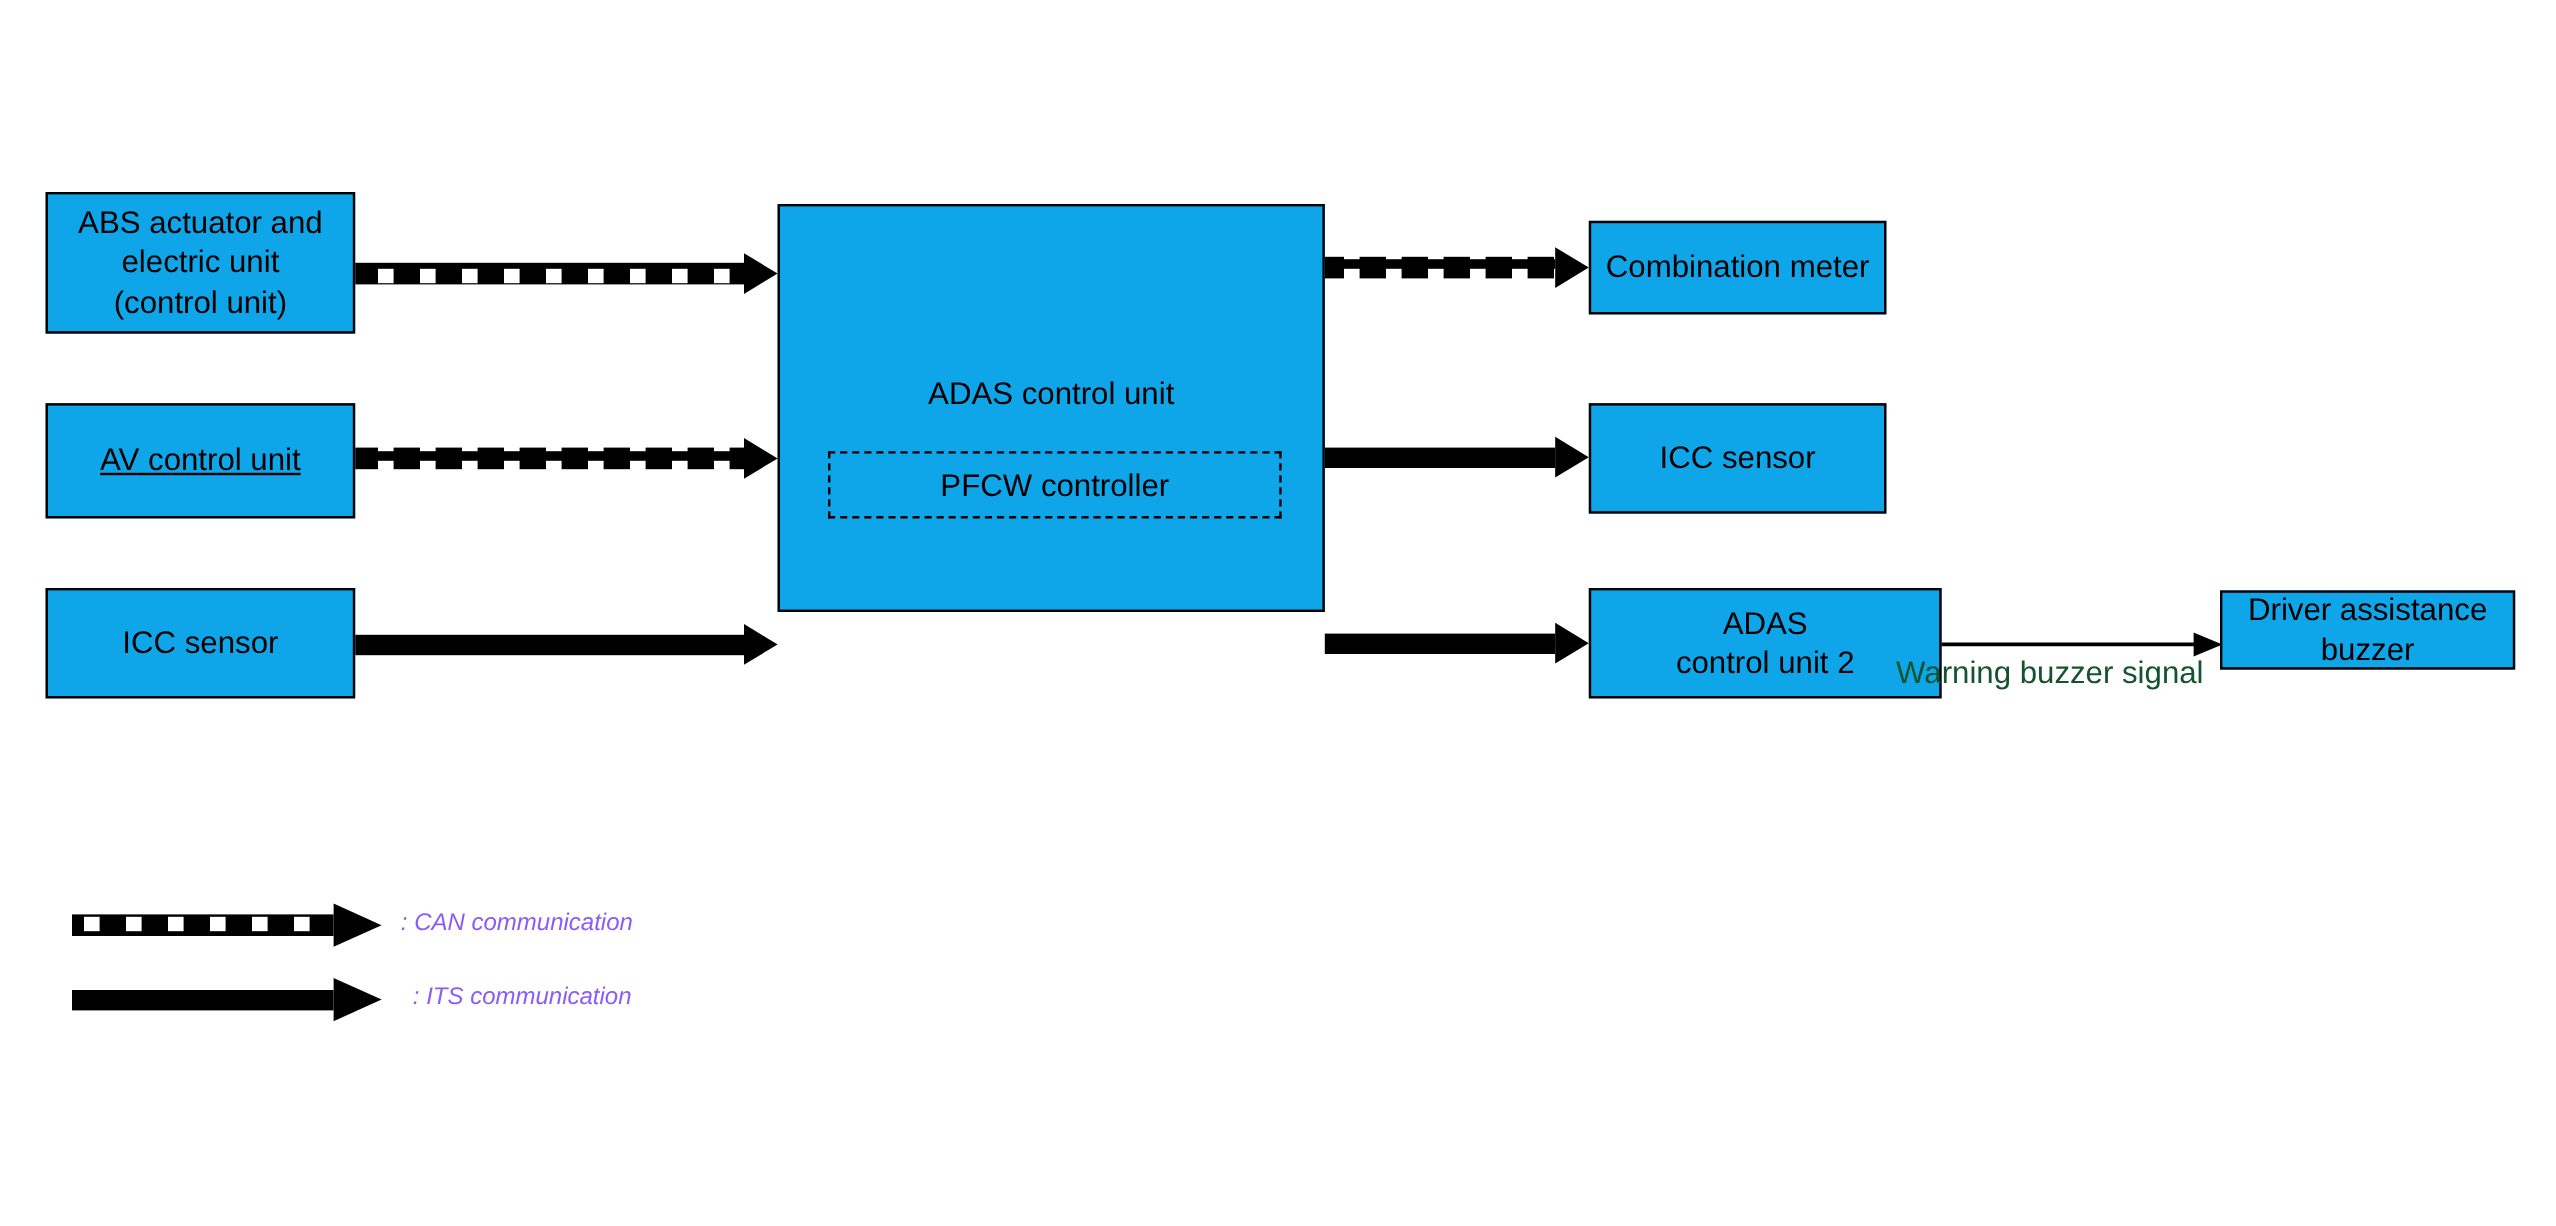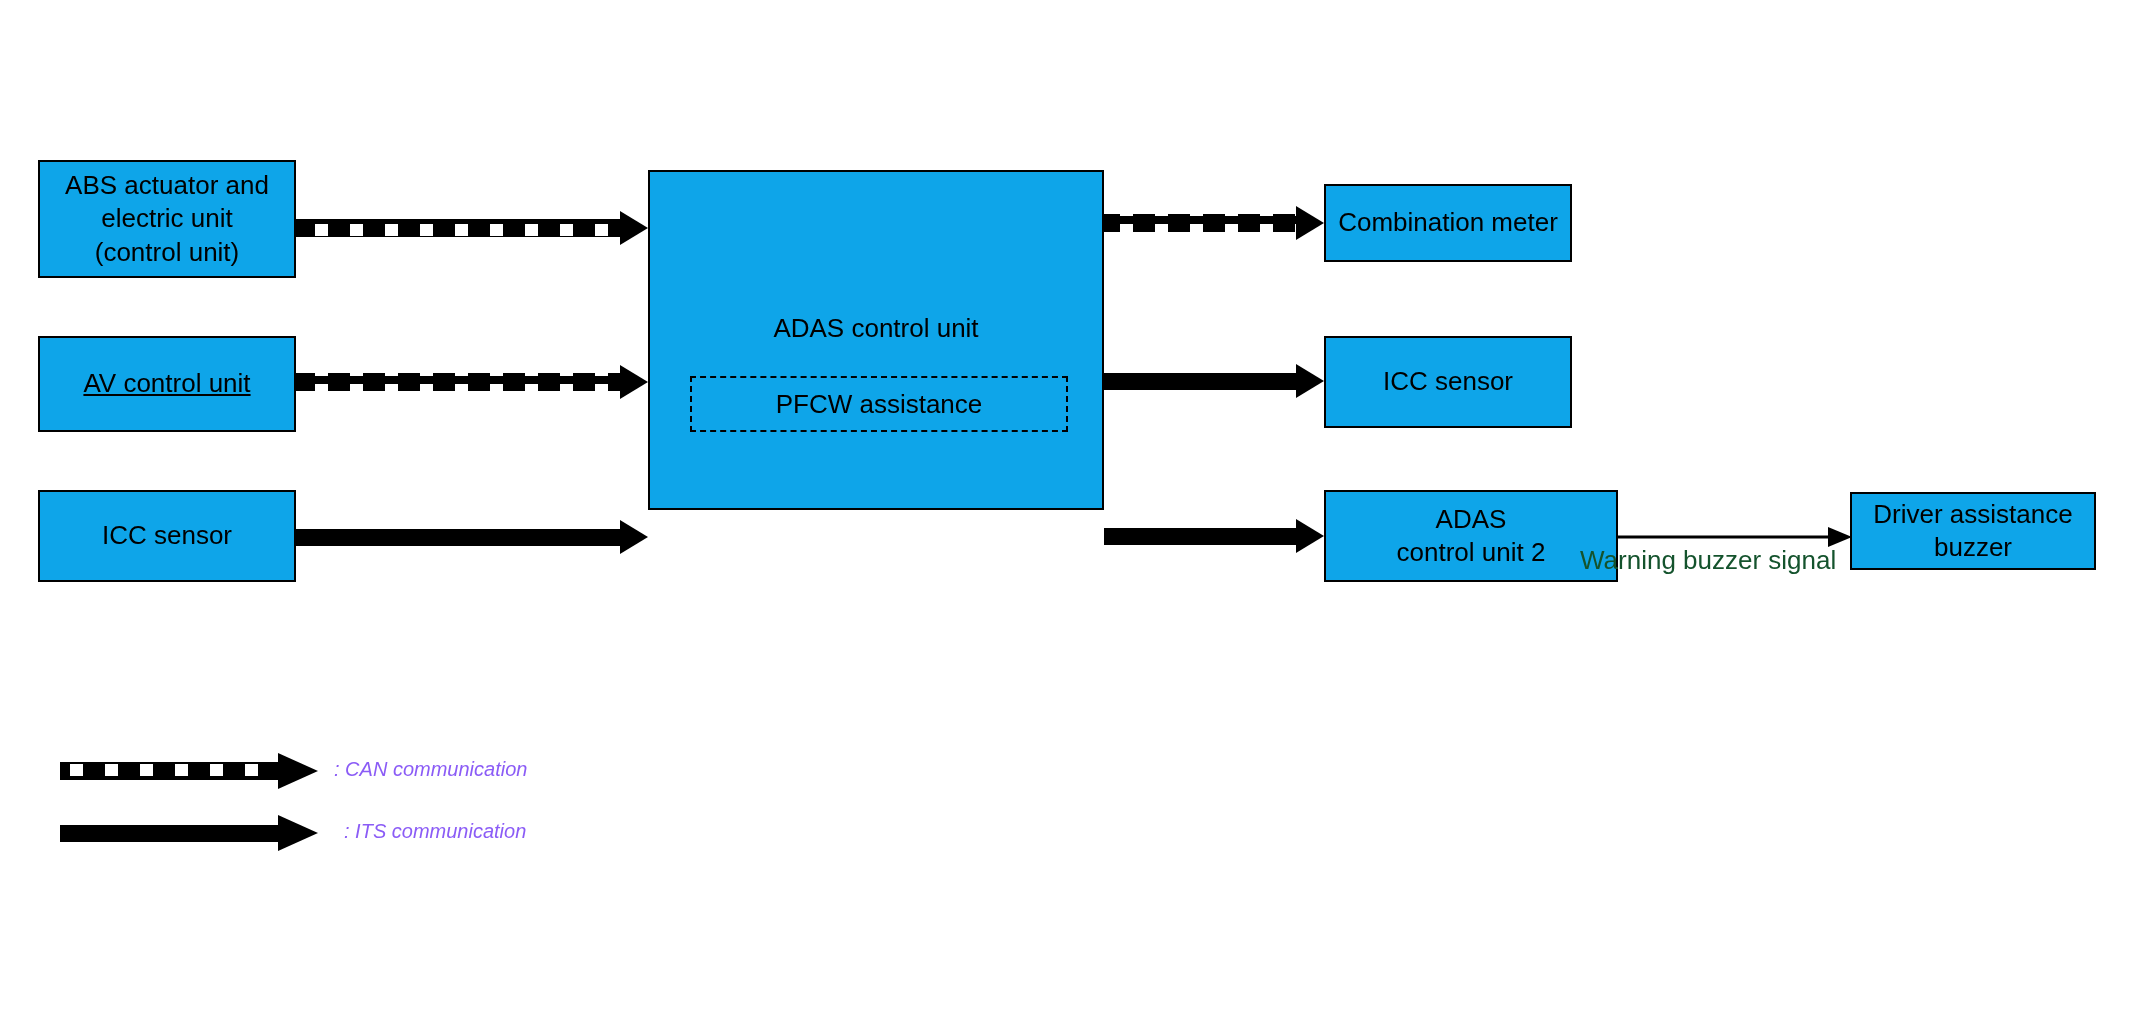--- a/index.html
+++ b/index.html
@@ -146,37 +146,37 @@
 
   <div class="node-box" style="left:38px; top:490px; width:258px; height:92px;">
     <span class="node-label">ICC sensor</span>
   </div>
 
   <div class="node-box" style="left:648px; top:170px; width:456px; height:340px; display:block;">
     <div class="group-title" style="left:0; top:0; width:452px; margin-top:140px;">ADAS control unit</div>
   </div>
 
   <div class="dashed-box" style="left:690px; top:376px; width:378px; height:56px;">
-    <span class="node-label">PFCW assistance</span>
+    <span class="node-label">PFCW controller</span>
   </div>
 
   <div class="node-box" style="left:1324px; top:184px; width:248px; height:78px;">
     <span class="node-label">Combination meter</span>
   </div>
 
   <div class="node-box" style="left:1324px; top:336px; width:248px; height:92px;">
     <span class="node-label">ICC sensor</span>
   </div>
 
   <div class="node-box" style="left:1324px; top:490px; width:294px; height:92px;">
     <span class="node-label">ADAS
 control unit 2</span>
   </div>
 
-  <div class="node-box" style="left:1850px; top:492px; width:246px; height:78px;">
+  <div class="node-box" style="left:1850px; top:492px; width:246px; height:66px;">
     <span class="node-label">Driver assistance
 buzzer</span>
   </div>
 
   <div class="plain-text" style="left:1580px; top:545px;">Warning buzzer signal</div>
 
   <div class="legend-text" style="left:334px; top:758px;">: CAN communication</div>
 
   <div class="legend-text" style="left:344px; top:820px;">: ITS communication</div>
 

